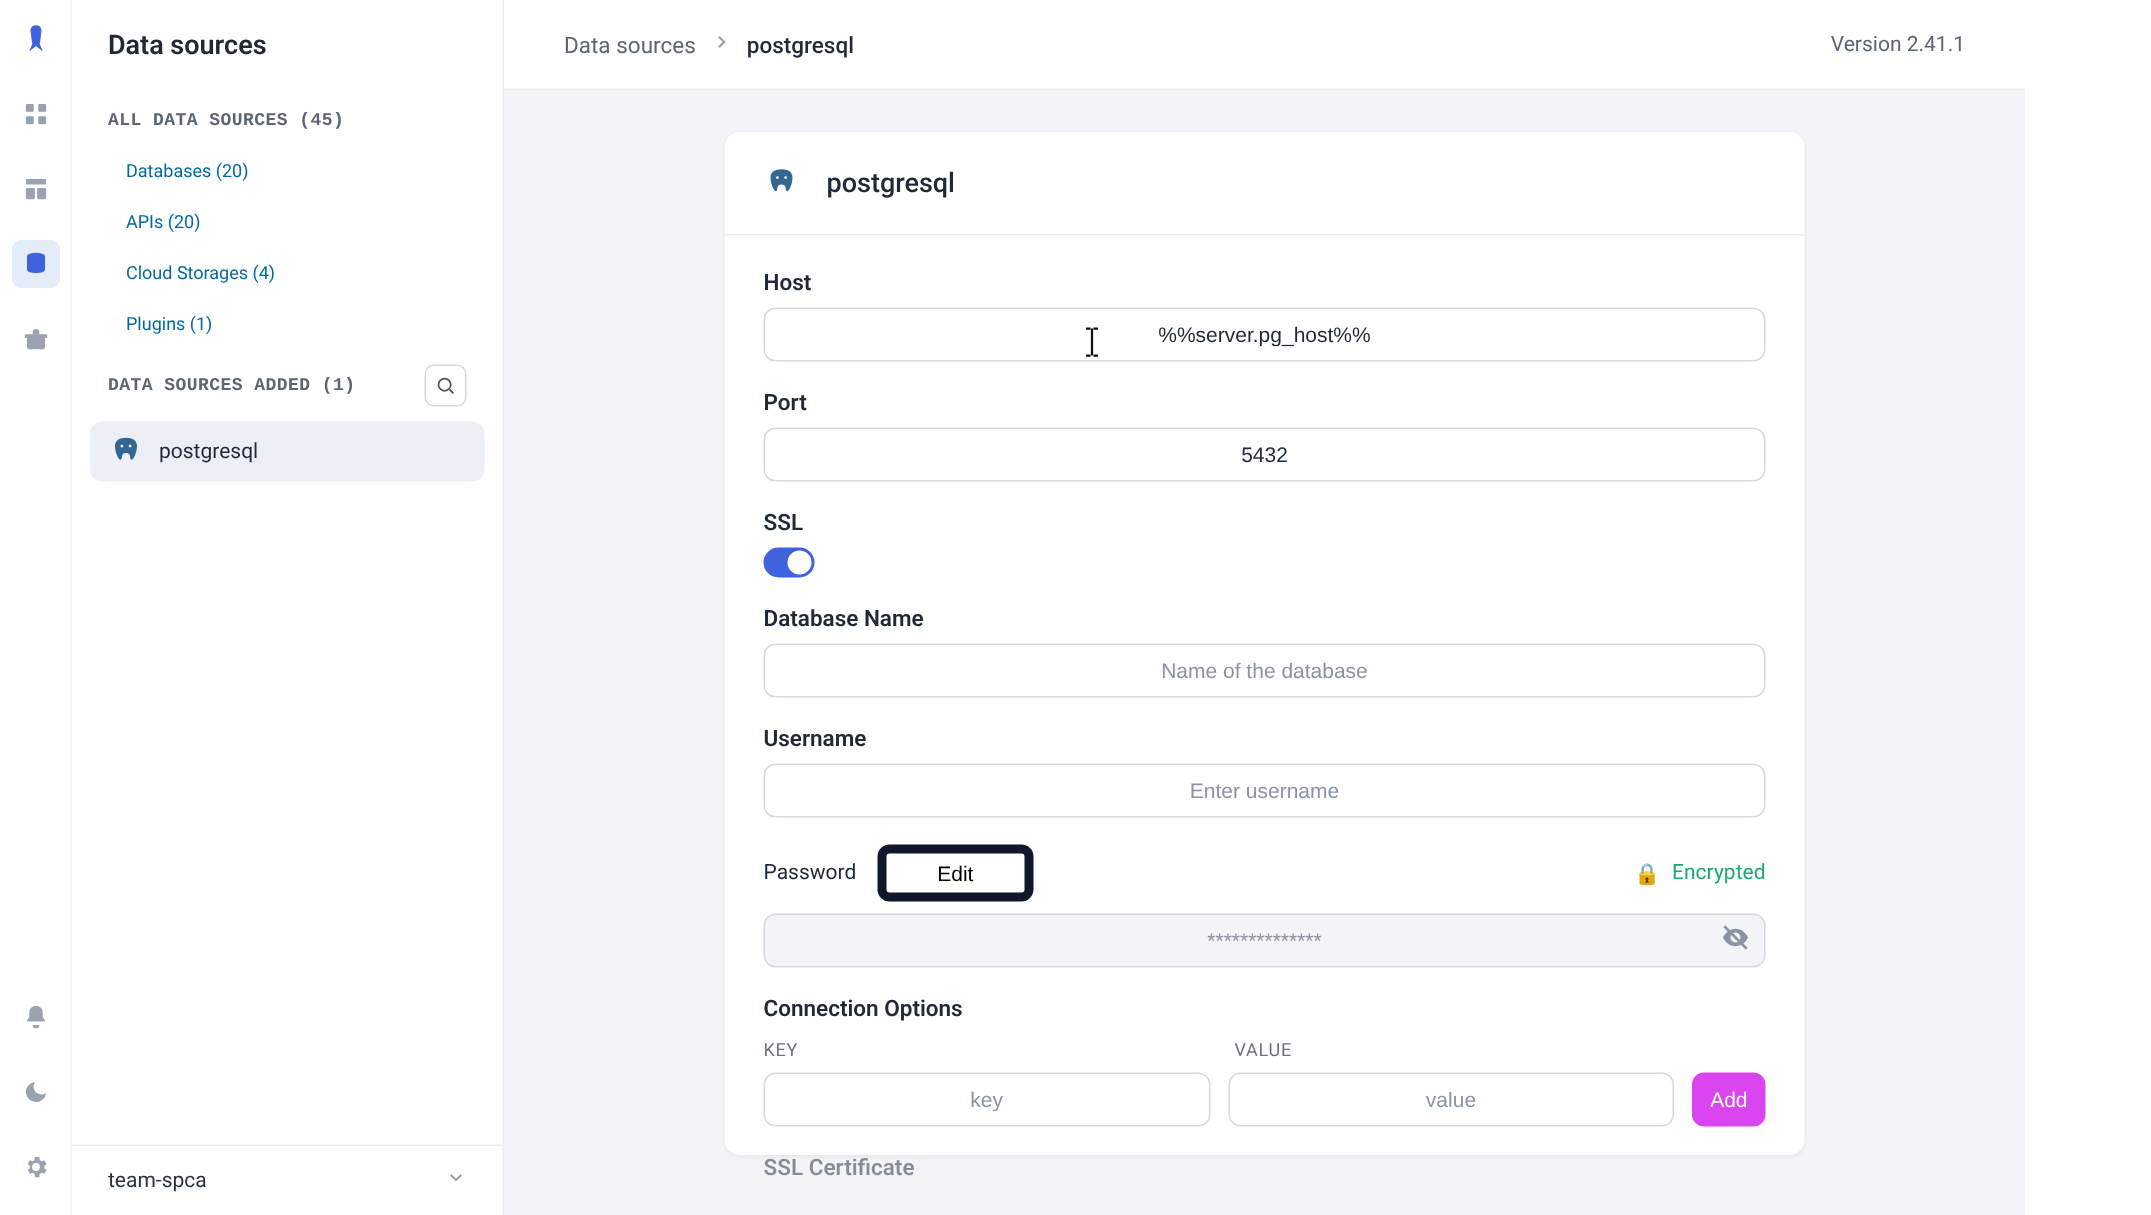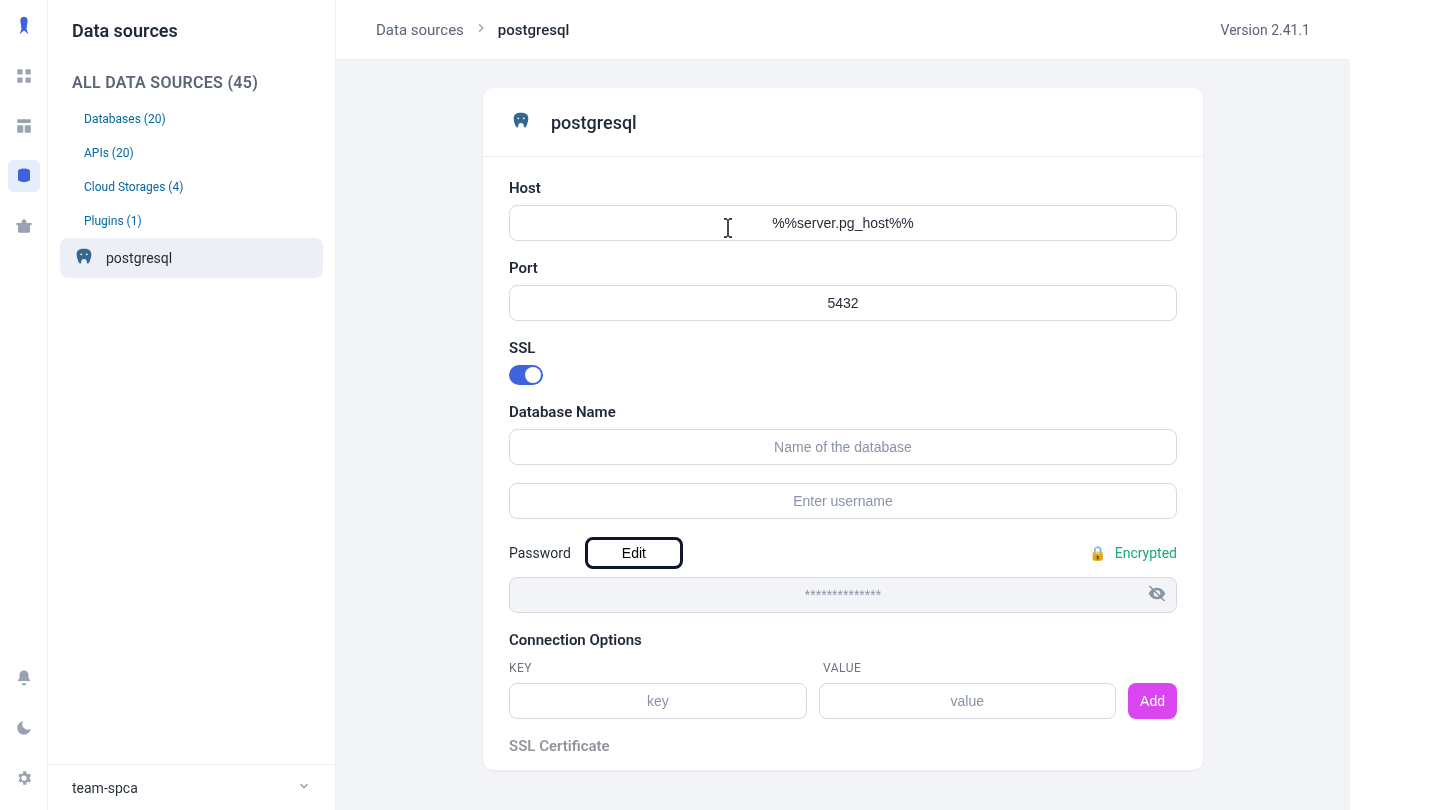--- a/index.html
+++ b/index.html
@@ -11,21 +11,21 @@
 .rail-top { display:flex; flex-direction:column; align-items:center; gap: 18px; flex: 1;}
 .rail-bottom { display:flex; flex-direction:column; align-items:center; gap: 18px; padding-bottom: 16px;}
 .rail-icon { width: 32px; height: 32px; display:flex; align-items:center; justify-content:center; color: #9aa2b1; border-radius: 6px; cursor: pointer; }
 .rail-icon.active { background: #e6edfa; color: #3e63dd; }
 .rail-logo { color:#3e63dd; }
 
 
 .sidebar { width: 288px; border-right: 1px solid #eceef1; display:flex; flex-direction:column; }
 .sidebar-header { padding: 20px 24px 10px 24px; font-size: 18px; font-weight: 600; }
 .sidebar-body { padding: 8px 12px; flex:1; }
-.section-label { font-size: 16px; font-weight: 600; letter-spacing: .3px; color: #5b6576; text-transform: uppercase; padding: 14px 12px 10px 12px; }
+.section-label { font-size: 12px; font-weight: 600; letter-spacing: .3px; color: #5b6576; text-transform: uppercase; padding: 14px 12px 10px 12px; font-family: Liberation Mono, monospace; }
 .section-row { display:flex; align-items:center; justify-content:space-between; padding: 10px 12px; }
 .section-row .search-btn { width:28px; height:28px; display:inline-flex; align-items:center; justify-content:center; border:1px solid #d6d9df; border-radius:6px; cursor:pointer; color:#4b5563;}
 .side-item { padding: 10px 12px 10px 24px; color:#0369a1; cursor:pointer; border-radius:6px; font-size:12px;}
 .added-item { display:flex; align-items:center; gap:10px; padding: 8px 12px; border-radius: 8px; background:#ecf0f6; color:#1f2937; cursor:pointer; }
 .added-item .ico { width:24px; height:24px; display:inline-flex; align-items:center; justify-content:center; }
 .sidebar-footer { border-top:1px solid #eceef1; padding: 14px 24px; display:flex; align-items:center; justify-content:space-between; color:#2b3340; cursor:pointer; }
 
 
 .main { flex:1; display:flex; flex-direction:column; background:#f2f4f7; }
 .topbar { height:60px; background:#fff; border-bottom:1px solid #eceef1; display:flex; align-items:center; justify-content:space-between; padding: 0 40px; }
@@ -44,21 +44,21 @@
 .input { height:36px; border:1px solid #d6d9df; border-radius:8px; padding: 0 12px; font-size:14px; color:#1f2937; width:100%; background:#fff;text-align:center; }
 .input.disabled { background:#f2f4f7; color:#6b7280; }
 
 
 .toggle { width:34px; height:20px; background:#3e63dd; border-radius:999px; position:relative; cursor:pointer; }
 .toggle .knob { position:absolute; top:2px; right:2px; width:16px; height:16px; border-radius:50%; background:#fff; }
 
 
 .pw-head { display:flex; align-items:center; justify-content:space-between; }
 .pw-head-left { display:flex; align-items:center; gap:14px;}
-.edit-btn { border:3px solid #0f172a; background:#fff; border-radius:8px; padding: 5px 34px; font-size:14px; font-weight:500; cursor:pointer;}
+.edit-btn { border:6px solid #0f172a; background:#fff; border-radius:8px; padding: 5px 34px; font-size:14px; font-weight:500; cursor:pointer;}
 .encrypted { display:inline-flex; align-items:center; gap:8px; color:#1aa971; font-size:14px; }
 .pw-input-wrap { position:relative; }
 .pw-eye { position:absolute; right:10px; top:50%; transform:translateY(-50%); color:#8a94a6; cursor:pointer; }
 
 
 .conn-head { display:flex; margin-top:4px; }
 .conn-col-h { flex:1; font-size:12px; letter-spacing:.5px; color:#6b7280; text-transform:uppercase; }
 .conn-row { display:flex; gap:12px; }
 .conn-row .input { flex:1; }
 .add-btn { background:#d946ef; color:#fff; border:none; border-radius:8px; padding: 7px 12px; font-size:14px; font-weight:500; cursor:pointer; }
@@ -132,20 +132,29 @@
 
   <div class="sidebar">
     <div class="sidebar-header">Data sources</div>
     <div class="sidebar-body">
       <div class="section-label">ALL DATA SOURCES (45)</div>
       <div class="side-item">Databases (20)</div>
       <div class="side-item">APIs (20)</div>
       <div class="side-item">Cloud Storages (4)</div>
       <div class="side-item">Plugins (1)</div>
 
+      <div class="section-row">
+        <span class="section-label" style="padding:0">DATA SOURCES ADDED (1)</span>
+        <span class="search-btn">
+          <svg width="14" height="14" viewBox="0 0 24 24" fill="none" stroke="currentColor" stroke-width="2">
+              <circle cx="11" cy="11" r="7"></circle>
+              <path d="m21 21-4.3-4.3"></path>
+            </svg>
+        </span>
+      </div>
 
       <div class="added-item">
         <span class="ico">
           <svg width="22" height="22" viewBox="0 0 24 24" fill="#336791">
               <path d="M12 2C7 2 4 4 4 8c0 3 1 6 2 8 .5 1 1.5 2 2 2s1-1 1-2c0-2 1-3 3-3s3 1 3 3c0 1 .5 2 1 2s1.5-1 2-2c1-2 2-5 2-8 0-4-3-6-8-6z"></path>
               <circle cx="9" cy="8" r="1" fill="#fff"></circle>
               <circle cx="15" cy="8" r="1" fill="#fff"></circle>
             </svg>
         </span>
         <span>postgresql</span>
@@ -205,20 +214,21 @@
                 <div class="knob"></div>
               </div>
           </div>
 
           <div class="field">
             <label>Database Name</label>
             <input class="input" type="text" placeholder="Name of the database" style="">
           </div>
 
           <div class="field">
+            <label>Username</label>
             <input class="input" type="text" placeholder="Enter username" style="">
           </div>
 
           <div class="field">
             <div class="pw-head">
               <div class="pw-head-left">
                 <label>Password</label>
                 <button class="edit-btn">Edit</button>
               </div>
               <span class="encrypted">

